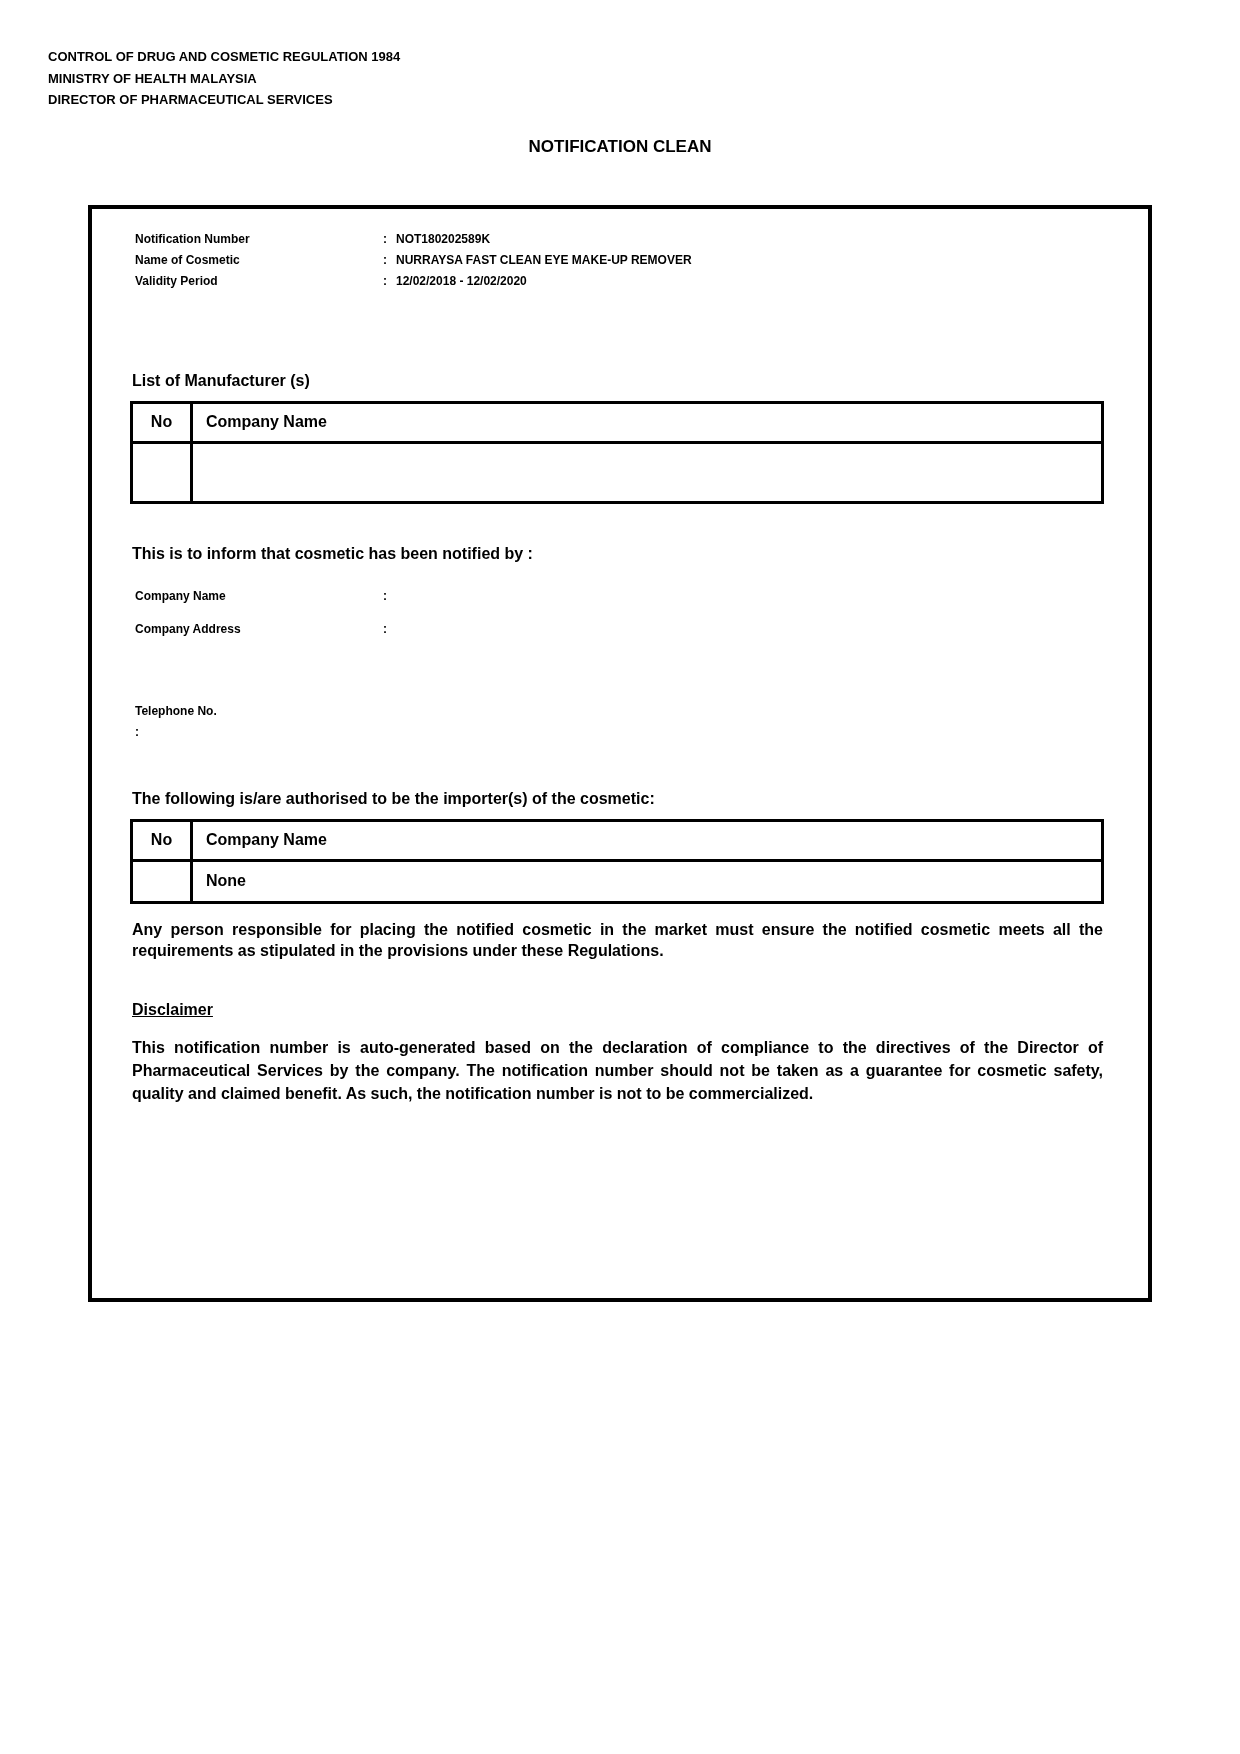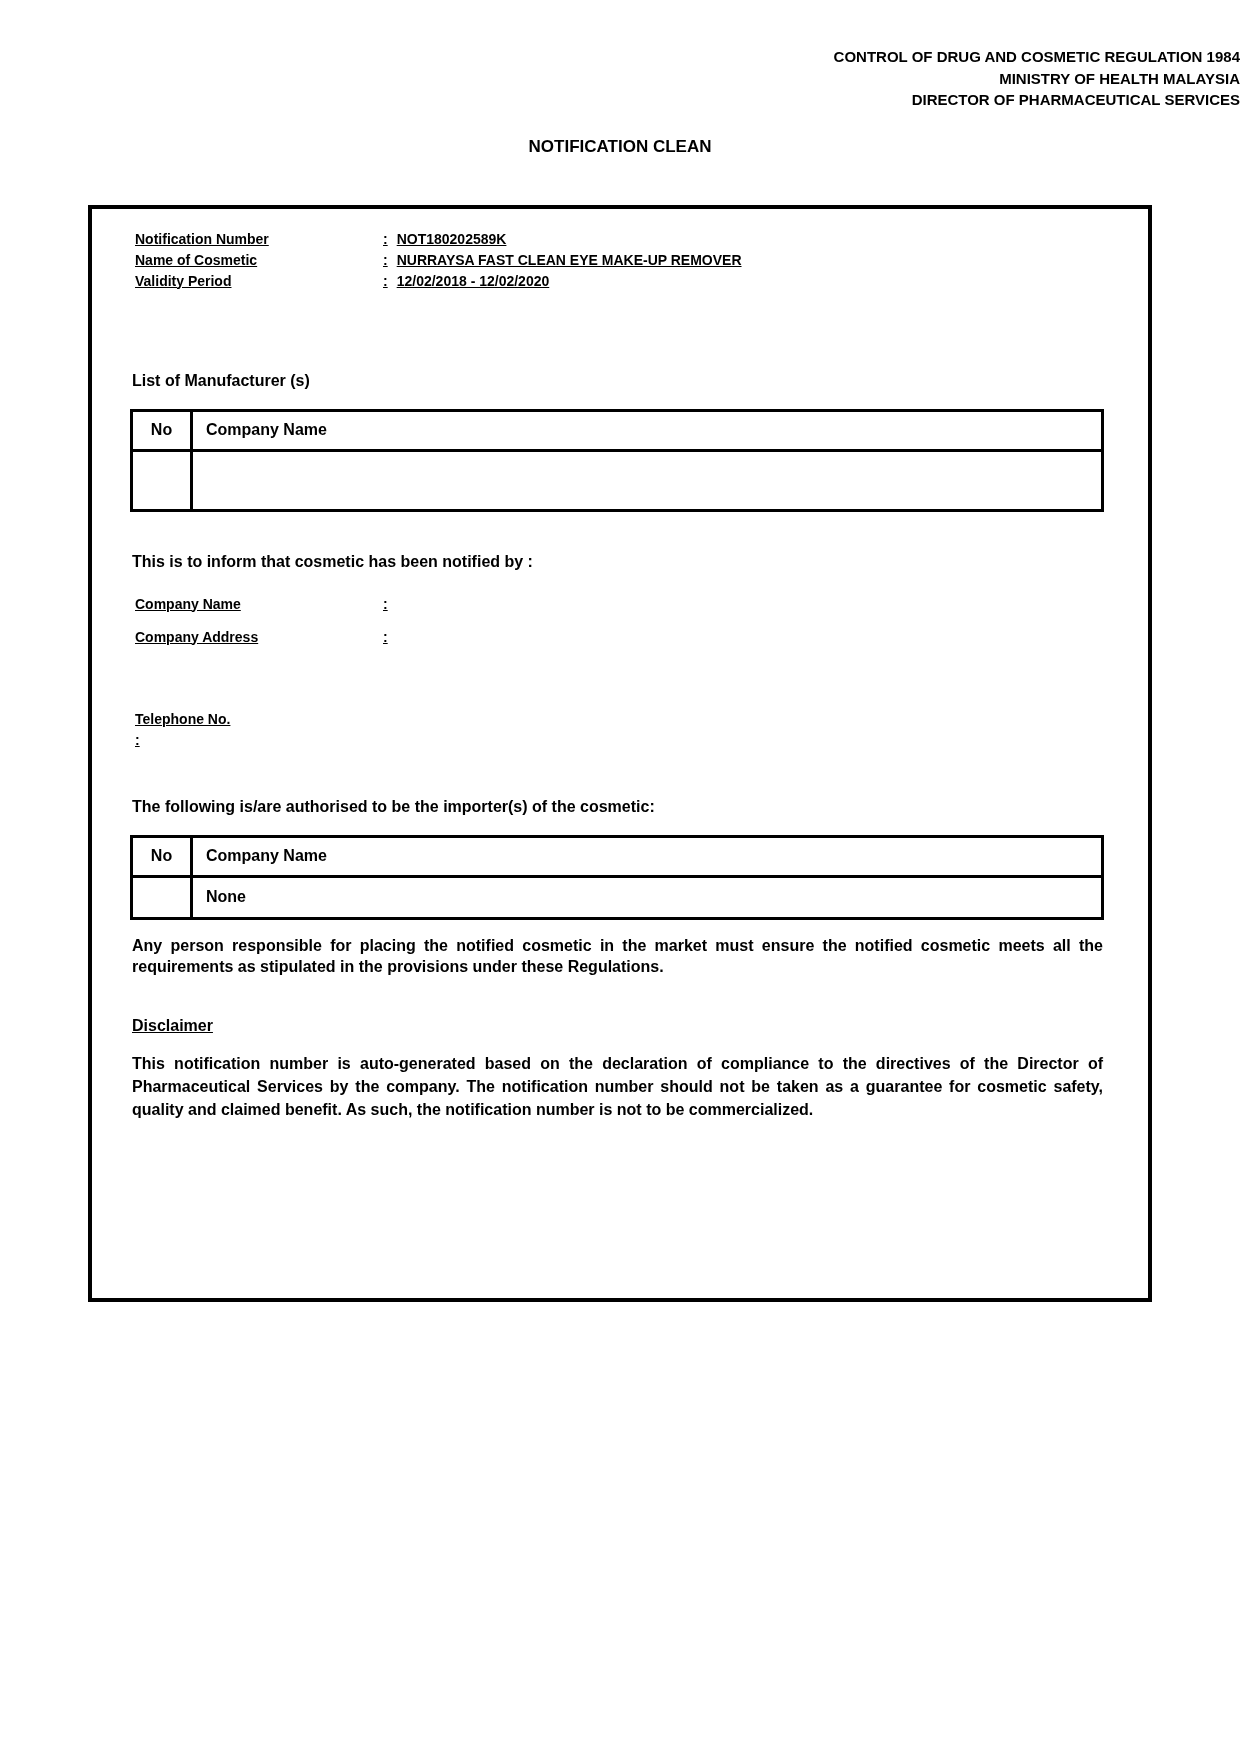--- a/index.html
+++ b/index.html
@@ -8,55 +8,55 @@
     width: 1240px;
     height: 1754px;
     font-family: "Liberation Sans", "DejaVu Sans", sans-serif;
     font-weight: bold;
     color: #000000;
     position: relative;
     overflow: hidden;
   }
   .page-header {
     padding-top: 46px;
-    text-align: right;
-    font-size: 15px;
+    text-align: left;
+    font-size: 13px;
     line-height: 21.5px;
+    padding-left: 48px;
   }
   .doc-title {
     margin-top: 26px;
     text-align: center;
     font-size: 17px;
   }
   .main-box {
     margin: 48px 88px 0 88px;
     border: 4px solid #000000;
     min-height: 1097px;
     padding: 20px 45px 45px 38px;
   }
   .info-fields { margin-left: 5px; }
   .field-row {
     display: flex;
-    font-size: 14px;
-    line-height: 21px;
-    text-decoration: underline;
+    font-size: 12px;
+    line-height: 21px;
   }
   .f-label { width: 248px; flex-shrink: 0; }
   .f-colon { flex-shrink: 0; }
   .f-value { padding-left: 9px; white-space: nowrap; }
   .section-title {
     margin-top: 78px;
     margin-left: 2px;
     font-size: 16px;
     line-height: 21px;
   }
   table.doc-table {
     border-collapse: collapse;
     width: 974px;
-    margin-top: 18px;
+    margin-top: 10px;
     table-layout: fixed;
   }
   table.doc-table th, table.doc-table td {
     border: 3px solid #000000;
     font-size: 16px;
     font-weight: bold;
     vertical-align: middle;
   }
   table.doc-table th { height: 40px; }
   .col-no { width: 60px; text-align: center; }

